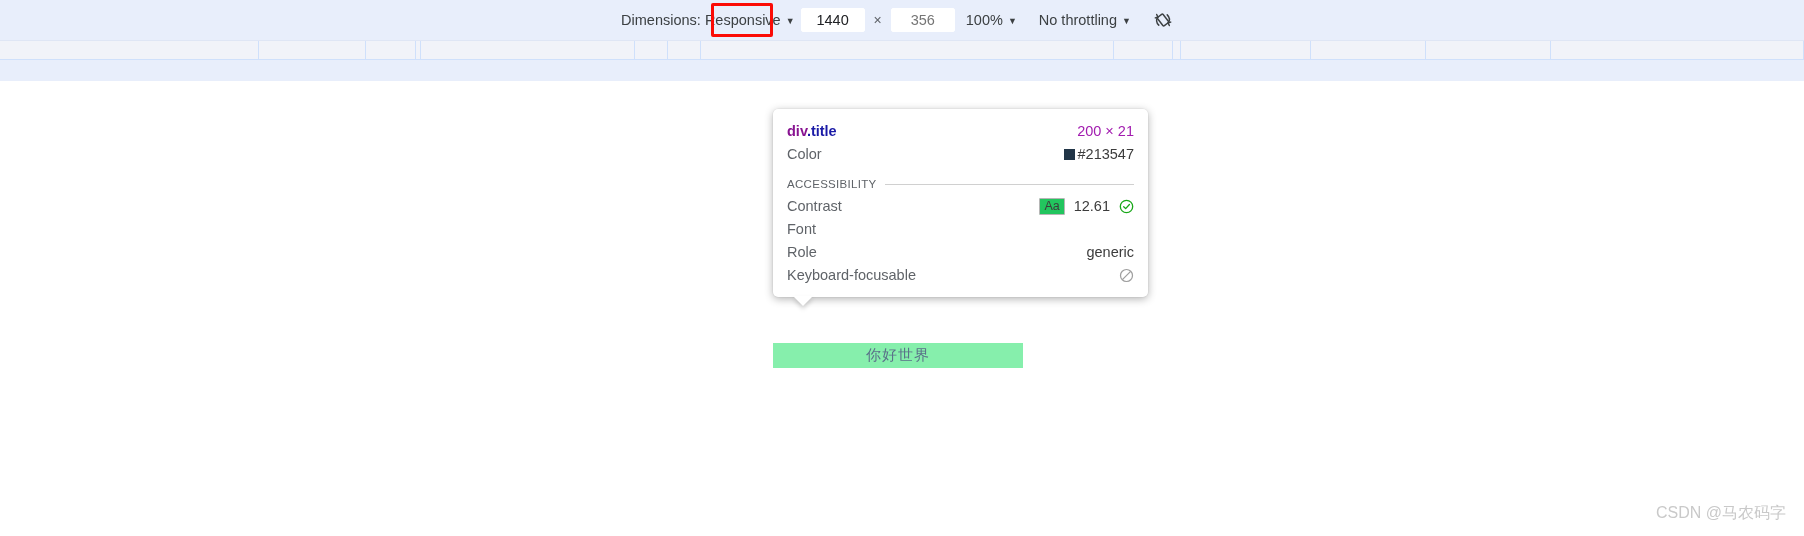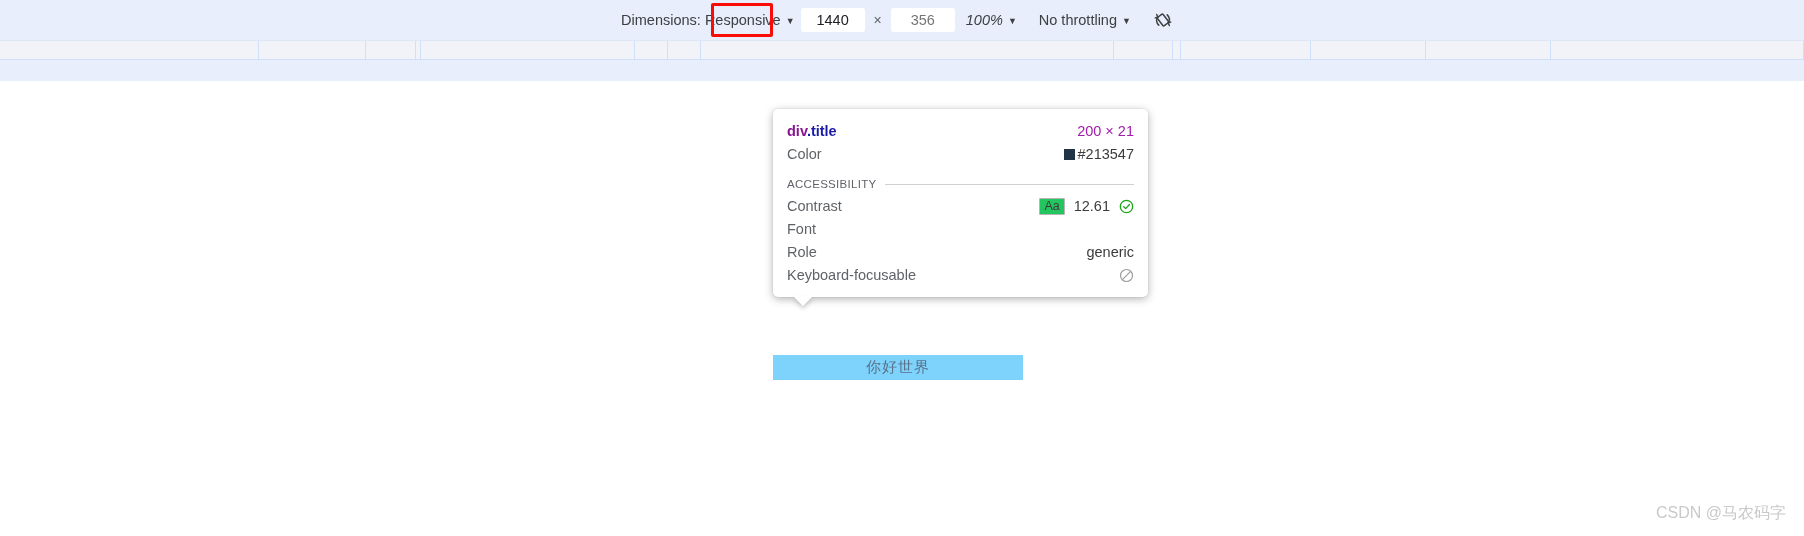--- a/index.html
+++ b/index.html
@@ -295,21 +295,21 @@
       <span>Dimensions: Responsive</span>
       <span class="caret">▼</span>
     </div>
 
     <input class="dim-input" id="width-input" type="text" value="1440" style="">
 
     <span class="dim-x">×</span>
 
     <input class="dim-input placeholder-style" id="height-input" type="text" placeholder="356" style="">
 
-    <div class="tb-item" style="margin-left:5px;font-style:italic;">
+    <div class="tb-item" style="margin-left:5px;">
       <span>100%</span>
       <span class="caret">▼</span>
     </div>
 
     <div class="tb-item" style="margin-left:10px;">
       <span>No throttling</span>
       <span class="caret">▼</span>
     </div>
 
     <div id="rotate-button">
@@ -398,19 +398,19 @@
         <svg width="15" height="15" viewBox="0 0 16 16">
           <circle cx="8" cy="8" r="6.4" fill="none" stroke="#9e9e9e" stroke-width="1.3"></circle>
           <line x1="3.6" y1="12.4" x2="12.4" y2="3.6" stroke="#9e9e9e" stroke-width="1.3"></line>
         </svg>
       </span>
     </div>
 
     <div id="tt-arrow"></div>
   </div>
 
-  <div id="element-highlight" style="background: #7dd3fc; margin-top: 12px;">
+  <div id="element-highlight" style="background: #86efac;">
     <span id="element-highlight-text" style="color: rgb(90, 113, 137);">你好世界</span>
   </div>
 
 </div>
 
 <div id="watermark">CSDN @马农码字</div>
 
 </body></html>

